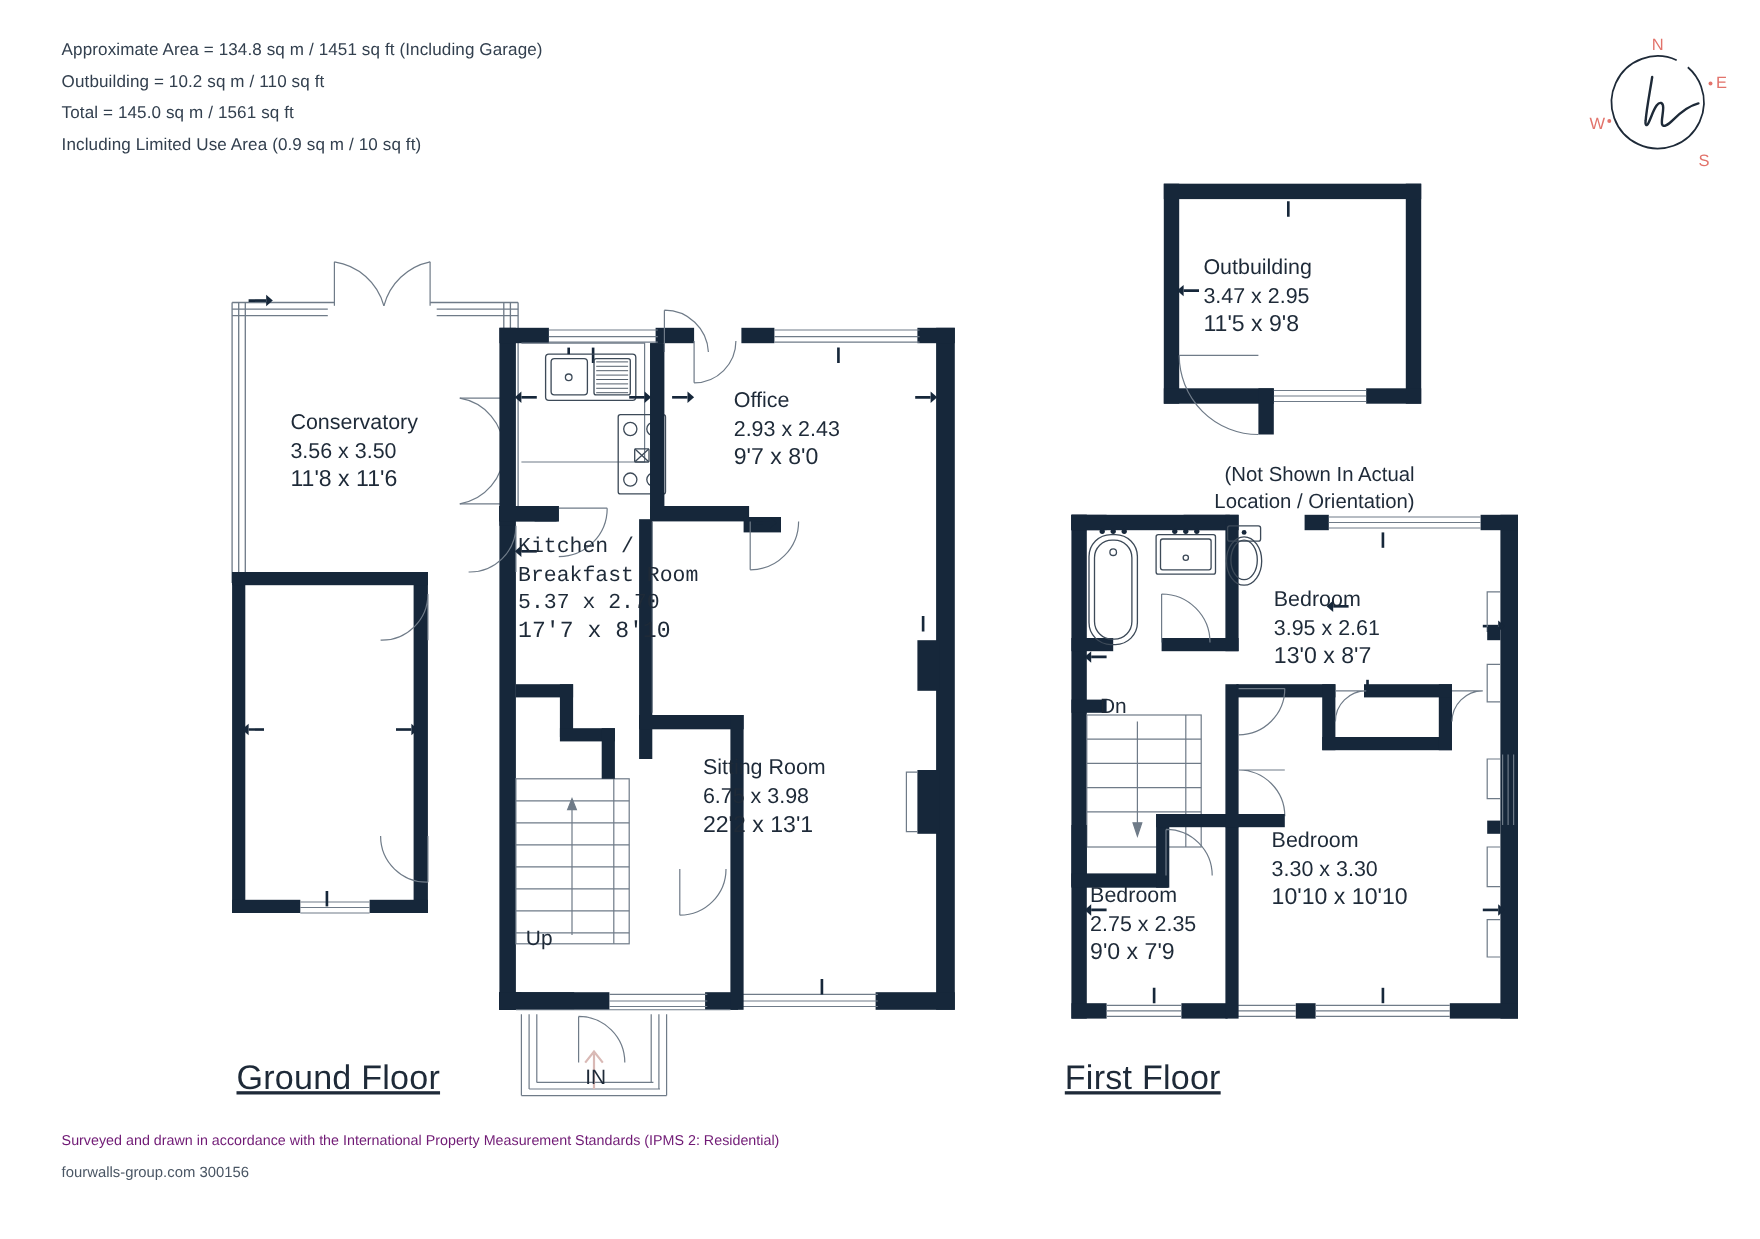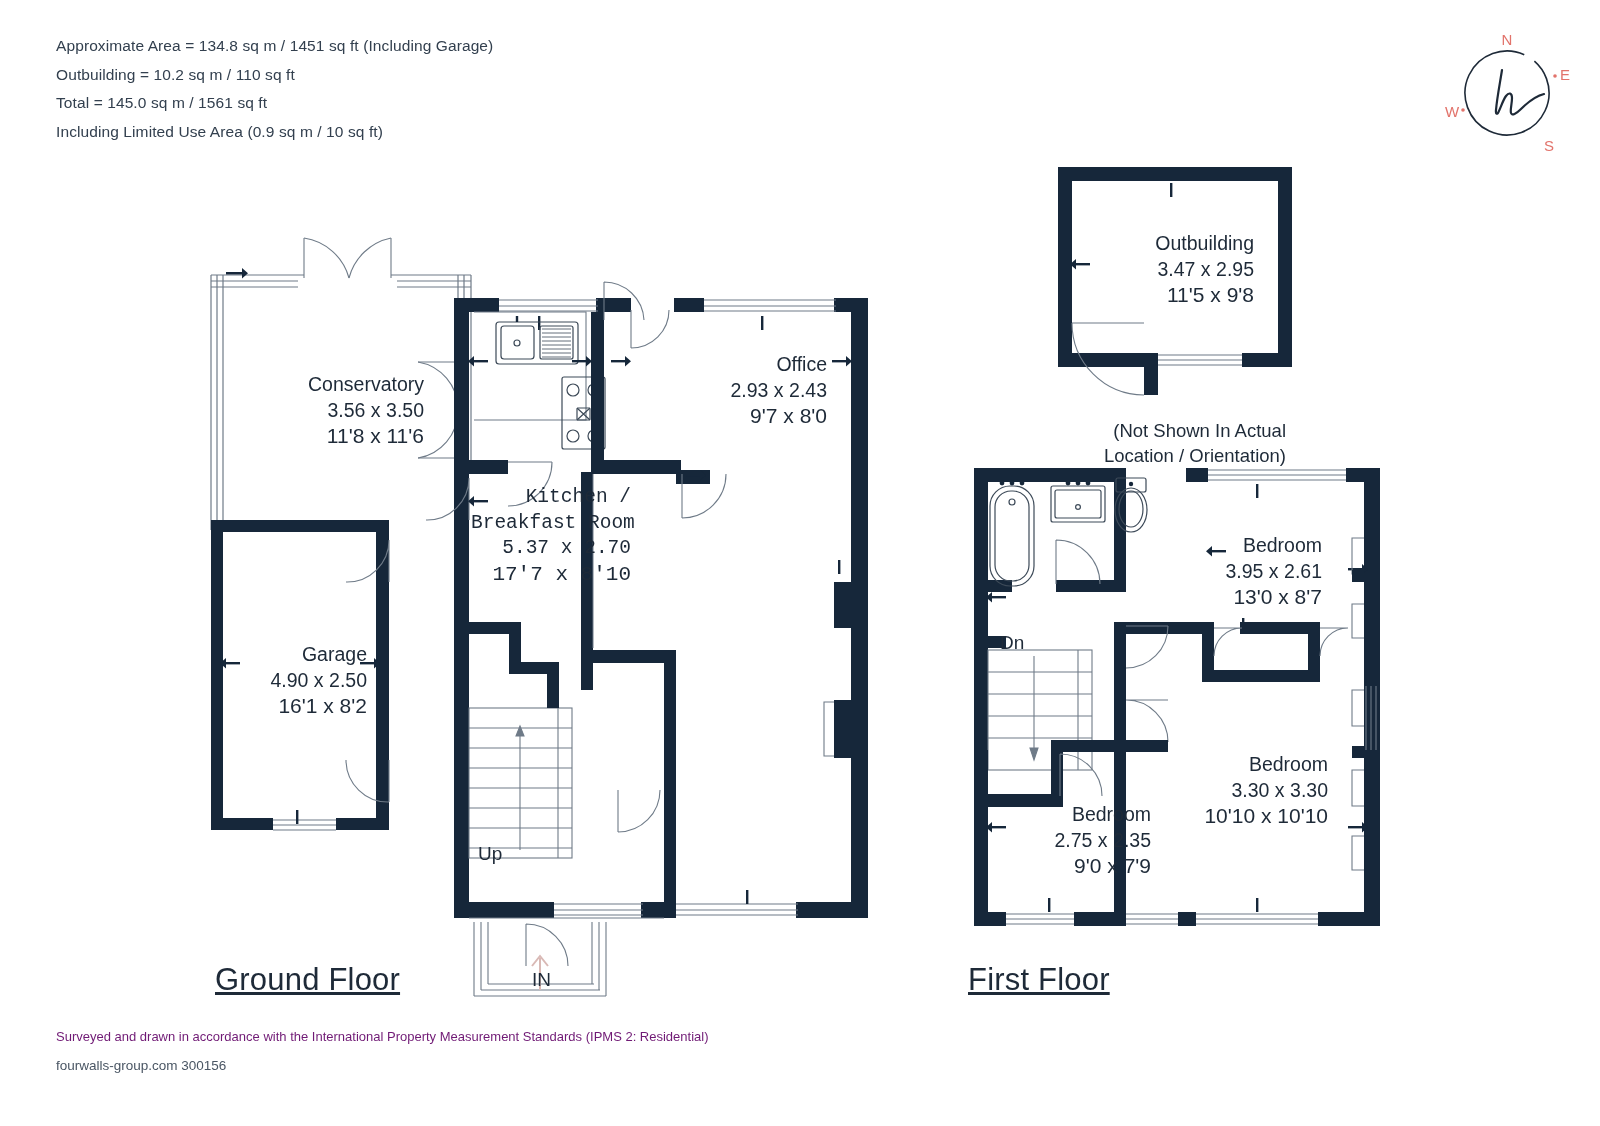--- a/index.html
+++ b/index.html
@@ -55,21 +55,21 @@
     letter-spacing: 0.2px;
     white-space: nowrap;
     text-decoration: underline;
   }
   #ground-floor-title { left: 199px; top: 962px; }
   #first-floor-title  { left: 952px; top: 962px; }
 
   
   .room-label {
     position: absolute;
-    text-align: right;
+    text-align: left;
     color: #1e2a38;
     line-height: 25.5px;
     white-space: nowrap;
     pointer-events: none;
   }
   .room-label .rl-name { font-size: 19.5px; display: block; }
   .room-label .rl-m    { font-size: 19.5px; display: block; }
   .room-label .rl-ft   { font-size: 21px; display: block; }
 
   .note-label {
@@ -499,39 +499,39 @@
       <path d="M124 28 L124 42 L126.4 42 L126.4 28 Z"></path>
     </g>
   </svg>
 
   <div class="room-label" id="label-conservatory" style="left:248px; top:372px; width:160px;">
     <span class="rl-name">Conservatory</span>
     <span class="rl-m">3.56 x 3.50</span>
     <span class="rl-ft">11'8 x 11'6</span>
   </div>
 
-  <div class="room-label" id="label-garage" style="left:191px; top:642px; width:160px;">
-    <span class="rl-name">Garage</span>
-    <span class="rl-m">4.90 x 2.50</span>
-    <span class="rl-ft">16'1 x 8'2</span>
-  </div>
 
   <div class="room-label" id="label-kitchen" style="left:455px; top:485px; width:160px;font-family:Liberation Mono, monospace;">
     <span class="rl-name">Kitchen /</span>
     <span class="rl-name">Breakfast Room</span>
     <span class="rl-m">5.37 x 2.70</span>
     <span class="rl-ft">17'7 x 8'10</span>
   </div>
 
   <div class="room-label" id="label-office" style="left:651px; top:352px; width:160px;">
     <span class="rl-name">Office</span>
     <span class="rl-m">2.93 x 2.43</span>
     <span class="rl-ft">9'7 x 8'0</span>
   </div>
 
+  <div class="room-label" id="label-sitting-room" style="left:623px; top:686px; width:176px;">
+    <span class="rl-name">Sitting Room</span>
+    <span class="rl-m">6.75 x 3.98</span>
+    <span class="rl-ft">22'2 x 13'1</span>
+  </div>
 
   <div class="room-label" id="label-bedroom-1" style="left:1142px; top:533px; width:164px;">
     <span class="rl-name">Bedroom</span>
     <span class="rl-m">3.95 x 2.61</span>
     <span class="rl-ft">13'0 x 8'7</span>
   </div>
 
   <div class="room-label" id="label-bedroom-2" style="left:1140px; top:752px; width:172px;">
     <span class="rl-name">Bedroom</span>
     <span class="rl-m">3.30 x 3.30</span>

